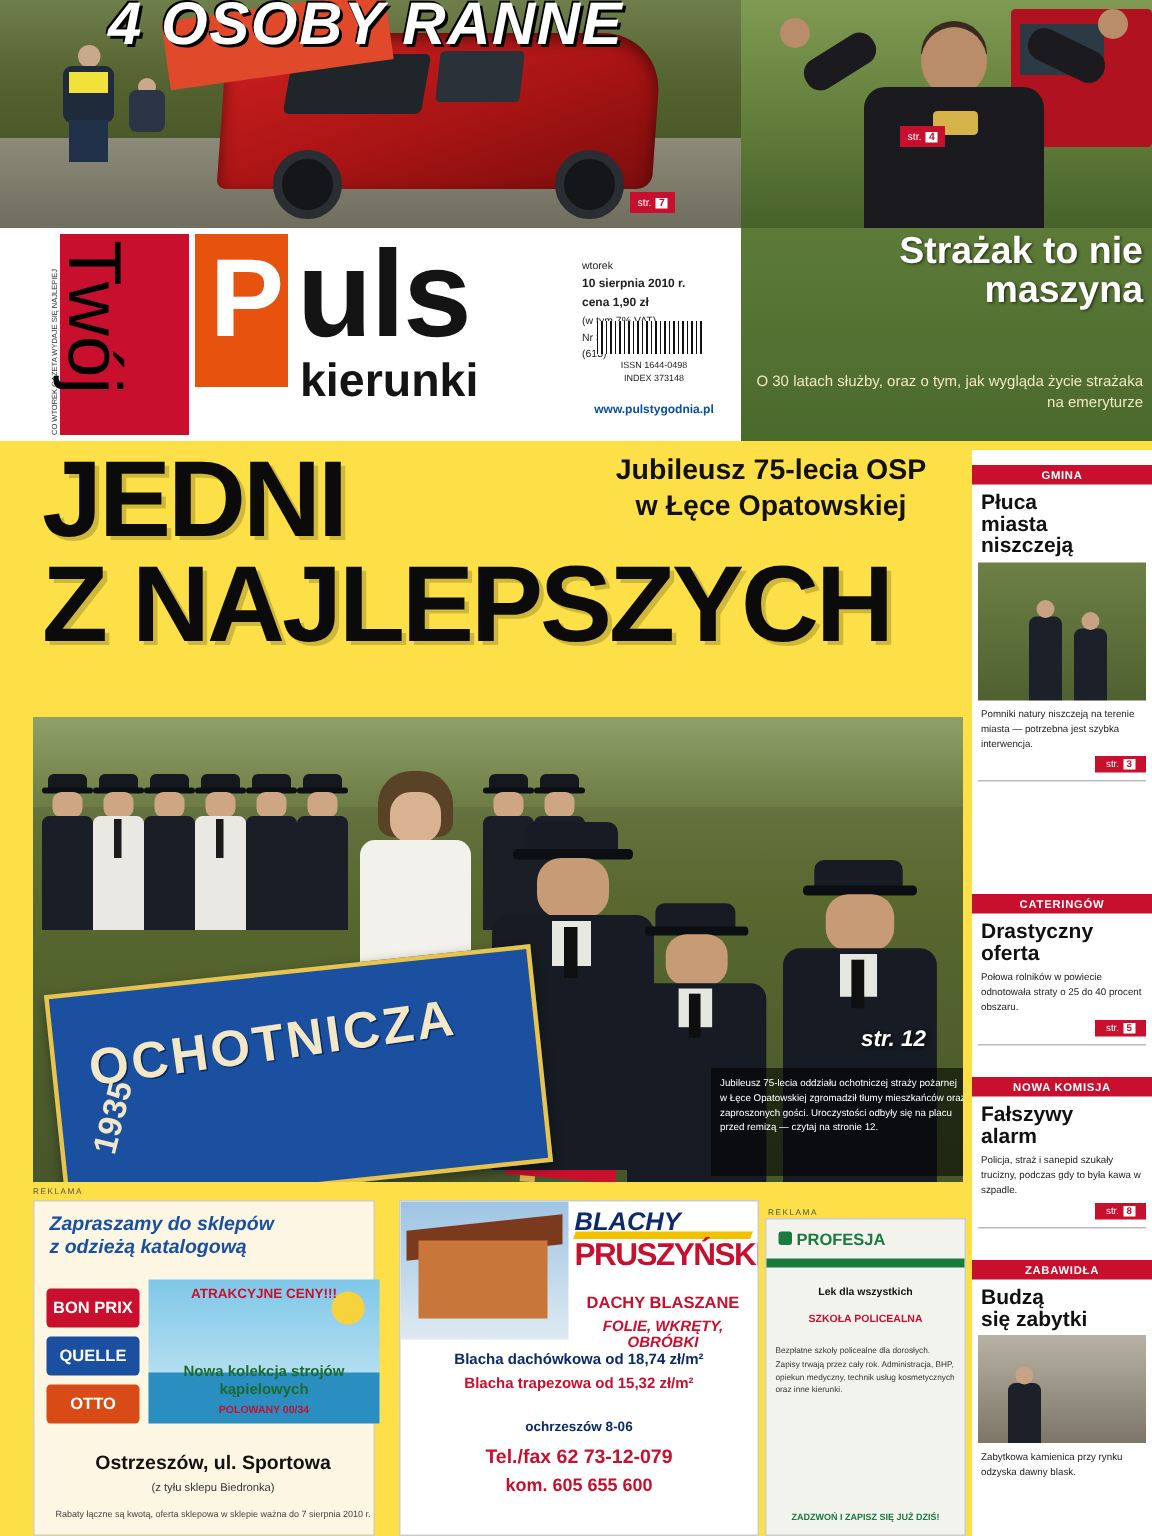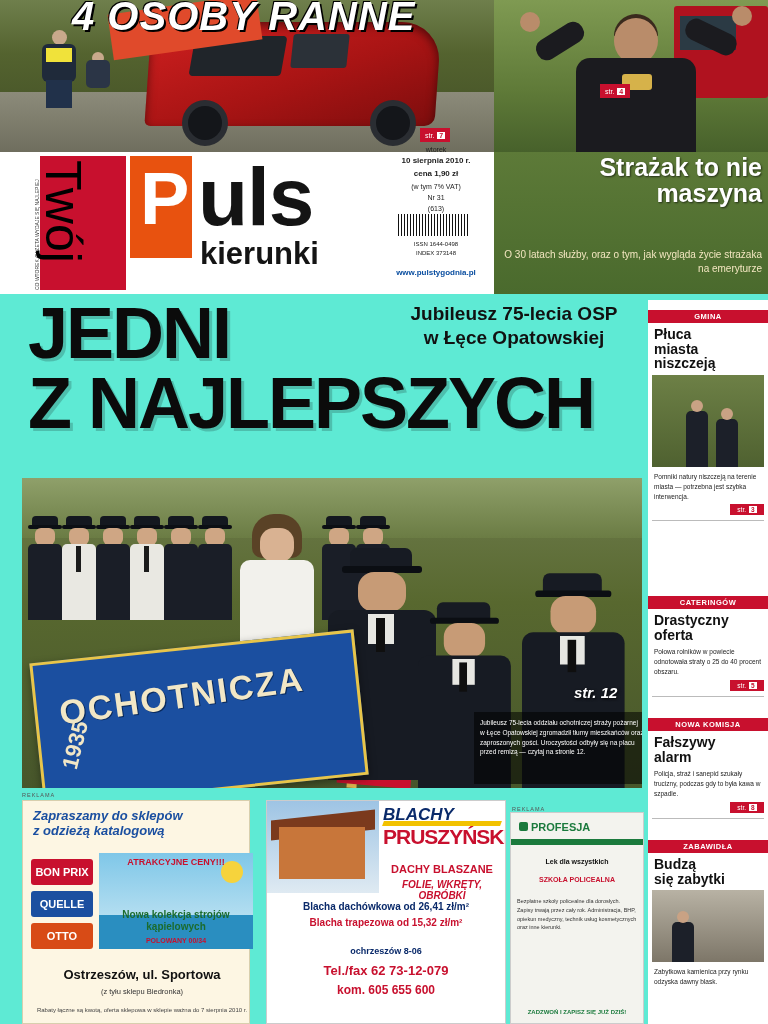--- a/index.html
+++ b/index.html
@@ -1,17 +1,17 @@
 <!DOCTYPE html>
 <html><head>
 <meta charset="utf-8">
 <style>
   html,body{margin:0;padding:0;background:#fff;}
   body{width:768px;height:1024px;overflow:hidden;font-family:"Liberation Sans",sans-serif;position:relative;}
-  .page{position:relative;width:768px;height:1024px;background:#5eead4;overflow:hidden;}
+  .page{position:relative;width:768px;height:1024px;background:#fde047;overflow:hidden;}
 
   
   .topstrip{position:absolute;left:0;top:0;width:768px;height:152px;background:#1d2a16;overflow:hidden;}
   .crash-photo{position:absolute;left:0;top:0;width:494px;height:152px;
     background:linear-gradient(180deg,#6f7f4c 0%,#54632f 35%,#3f4c24 100%);overflow:hidden;}
   .crash-road{position:absolute;left:0;top:92px;width:494px;height:60px;background:linear-gradient(180deg,#8c8b7a,#6f6e5e);}
   .crash-car{position:absolute;left:148px;top:22px;width:290px;height:104px;
     background:linear-gradient(160deg,#d02020 0%,#a81414 55%,#7d0d0d 100%);
     border-radius:12px 40px 10px 6px;transform:skewX(-4deg);box-shadow:0 4px 10px rgba(0,0,0,.5) inset;}
   .crash-window{position:absolute;left:192px;top:36px;width:92px;height:40px;background:#20252a;transform:skewX(-10deg);border-radius:4px;}
@@ -52,21 +52,21 @@
   .side-rail span{display:block;transform:rotate(-90deg);transform-origin:left top;position:absolute;left:12px;top:138px;
     font-size:5px;color:#333;white-space:nowrap;}
 
   .logo-twoj{position:absolute;left:40px;top:156px;width:86px;height:134px;background:#c8102e;}
   .logo-twoj .w1{position:absolute;left:52px;top:4px;transform:rotate(90deg);transform-origin:left top;font-size:50px;}
   .logo-p-block{position:absolute;left:130px;top:156px;width:62px;height:102px;background:#e8520f;}
   .logo-p-inner{position:absolute;left:10px;top:12px;color:#fff;font-size:74px;font-weight:bold;line-height:.85;}
   .logo-uls{position:absolute;left:198px;top:150px;font-size:82px;font-weight:bold;color:#141414;letter-spacing:-1px;}
   .logo-tyg{position:absolute;left:200px;top:236px;font-size:31px;font-weight:bold;color:#141414;}
 
-  .mh-info{position:absolute;left:388px;top:144px;width:96px;text-align:center;font-size:7px;color:#222;line-height:1.6;}
+  .mh-info{position:absolute;left:388px;top:172px;width:96px;font-size:7px;color:#222;line-height:1.6;}
   .mh-info .date{font-size:8px;font-weight:bold;}
   .mh-info .price{font-size:8px;font-weight:bold;}
   .mh-barcode{position:absolute;left:398px;top:214px;width:72px;height:22px;
     background:repeating-linear-gradient(90deg,#111 0 1px,#fff 1px 3px,#111 3px 4px,#fff 4px 6px);}
   .mh-www{position:absolute;left:388px;top:268px;width:96px;text-align:center;font-size:8px;font-weight:bold;color:#0a4ea0;}
 
   
   .strazak{position:absolute;left:494px;top:152px;width:274px;height:142px;
     background:linear-gradient(180deg,#5d7a38 0%,#4a6a2d 100%);padding-left:32px;}
   .strazak h2{margin:0;position:absolute;left:10px;top:2px;width:258px;text-align:right;color:#fff;font-size:25px;
@@ -470,21 +470,21 @@
         <div class="roof"></div>
         <div class="house"></div>
       </div>
     <div class="logo">
       <div class="b1">BLACHY</div>
       <div class="stripe"></div>
       <div class="b2">PRUSZYŃSKI</div>
     </div>
     <div class="l1">DACHY BLASZANE</div>
     <div class="l2">FOLIE, WKRĘTY, OBRÓBKI</div>
-    <div class="price">Blacha dachówkowa od 26,41 zł/m²</div>
+    <div class="price">Blacha dachówkowa od 18,74 zł/m²</div>
     <div class="price2">Blacha trapezowa od 15,32 zł/m²</div>
     <div class="contact">ochrzeszów 8-06</div>
     <div class="tel">Tel./fax 62 73-12-079</div>
     <div class="kom">kom. 605 655 600</div>
   </div>
 
   <div class="ad3">
     <div class="brand">
       <span class="dot"></span><span>PROFESJA</span>
     </div>

